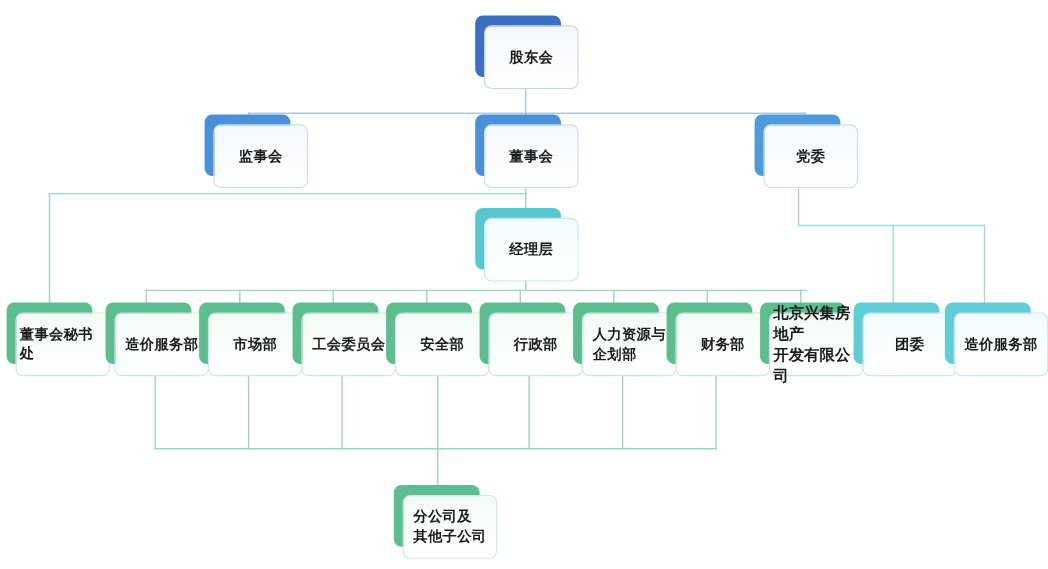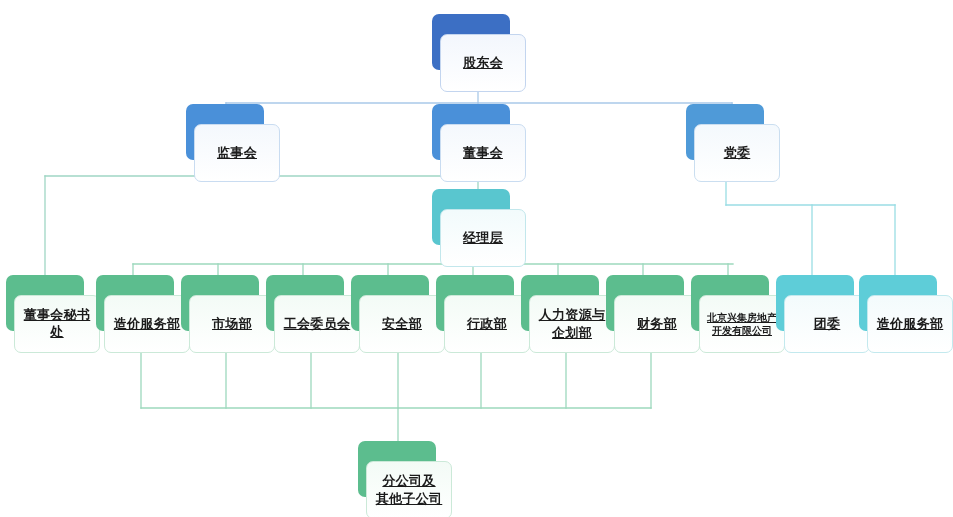--- a/index.html
+++ b/index.html
@@ -33,58 +33,57 @@
     position: absolute;
     left: 0;
     top: 0;
     width: 78px;
     height: 56px;
     border-radius: 7px;
   }
   .node .card {
     position: absolute;
     left: 8px;
-    top: 20px;
+    top: 9px;
     width: 78px;
     height: 56px;
     border-radius: 7px;
     border: 1px solid #cfe0f2;
     background: linear-gradient(180deg, #f4f8fd 0%, #ffffff 100%);
     display: flex;
     align-items: center;
     justify-content: center;
-    text-align: center;
+    text-align: left;
     line-height: 1.28;
     color: #1b1b1b;
     font-weight: bold;
     font-size: 13px;
     letter-spacing: 0.3px;
     padding: 0 3px;
-    text-decoration: underline;
   }
   
   .v-royal .shadow { background: #3c6fc4; }
   .v-royal .card   { border-color: #c3d5ef; background: linear-gradient(180deg,#f3f7fd 0%,#ffffff 100%); }
 
   .v-blue .shadow  { background: #4a90d9; }
   .v-blue .card    { border-color: #c9dcf1; background: linear-gradient(180deg,#f4f8fd 0%,#ffffff 100%); }
 
   .v-blue2 .shadow { background: #4f9ad8; }
   .v-blue2 .card   { border-color: #cadef0; background: linear-gradient(180deg,#f4f9fd 0%,#ffffff 100%); }
 
   .v-teal .shadow  { background: #59c6cf; }
   .v-teal .card    { border-color: #c2e7ec; background: linear-gradient(180deg,#f2fbfc 0%,#ffffff 100%); }
 
   .v-cyan .shadow  { background: #5ecdd8; }
   .v-cyan .card    { border-color: #c3e9ee; background: linear-gradient(180deg,#f3fbfc 0%,#ffffff 100%); }
 
   .v-green .shadow { background: #5cbd8e; }
   .v-green .card   { border-color: #cbe9d8; background: linear-gradient(180deg,#f3fbf6 0%,#ffffff 100%); }
 
-  .small-text .card { font-size: 10px; letter-spacing: 0; line-height: 1.32; }
+  .small-text .card { font-size: 14px; letter-spacing: 0; line-height: 1.32; }
   .two-line .card   { line-height: 1.35; }
 </style>
 </head>
 <body>
 
 <div id="chart-canvas">
 
   <svg id="connector-layer" viewBox="0 0 953 517" width="953" height="517">
     <g fill="none" stroke-width="1.3" stroke-linecap="square">
 

